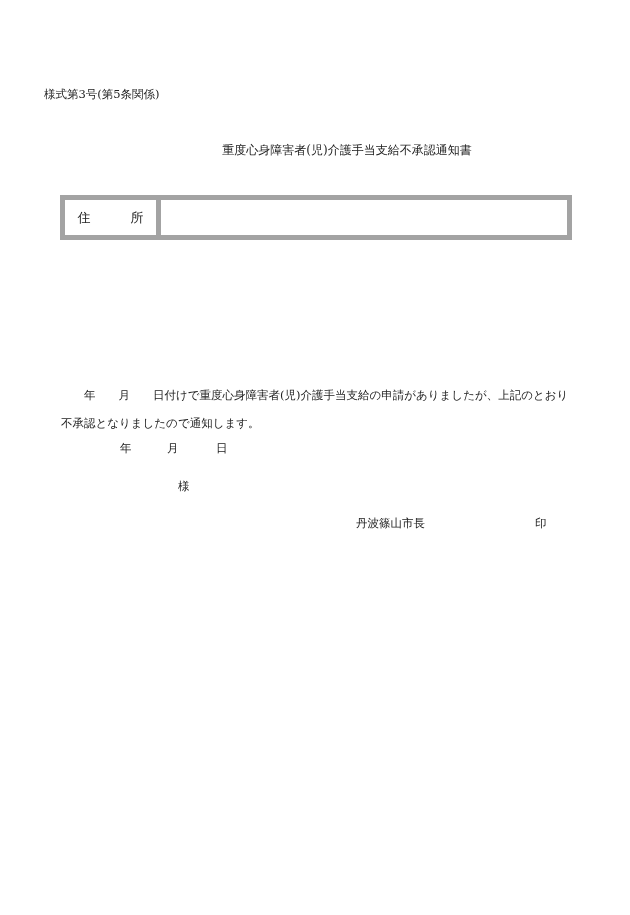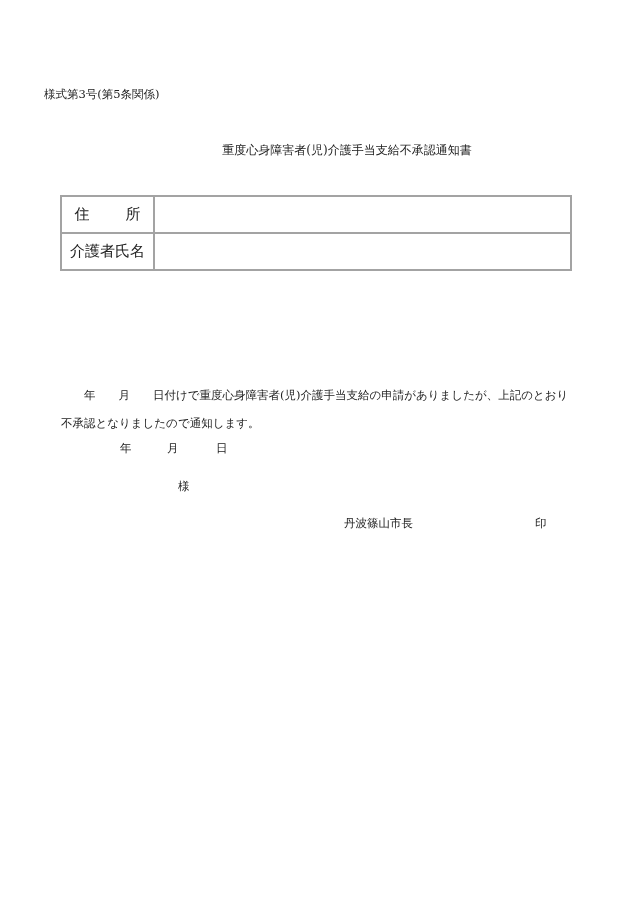--- a/index.html
+++ b/index.html
@@ -8,49 +8,45 @@
       font-family: "DejaVu Serif", "Liberation Serif", serif; color: #222;
       font-size: 11.5px; overflow: hidden;
     }
     .abs { position: absolute; white-space: nowrap; }
     .form-number { left: 44px; top: 87px; }
     .doc-title { left: 0; width: 630px; top: 142px; text-align: center; font-size: 12px; padding-left: 32px; }
     table.info {
       position: absolute; left: 60px; top: 195px; width: 512px;
       border-collapse: collapse; border: 1px solid #555;
     }
-    table.info td { border: 2px solid #a3a3a3; padding: 0; font-size: 15px; margin-left: 44px; }
+    table.info td { border: 5px solid #a3a3a3; padding: 0; font-size: 13px; margin-left: 44px; }
     td.label { width: 91px; text-align: center; }
     td.value { }
     tr.r1 td { height: 35px; }
     tr.r2 td { height: 35px; }
     tr.r3 td { height: 35px; }
     tr.r4 td { height: 56px; }
     .body-text { left: 61px; top: 381px; width: 515px; white-space: normal; line-height: 28px; }
     .date-line { top: 441px; }
     .sama { left: 178px; top: 479px; }
-    .mayor { left: 344px; top: 516px; text-align: right; }
+    .mayor { left: 356px; top: 516px; text-align: right; }
     .seal { left: 535px; top: 516px; }
   </style>
 </head>
 <body>
 
 <div class="abs form-number">様式第3号(第5条関係)</div>
 <div class="abs doc-title">重度心身障害者(児)介護手当支給不承認通知書</div>
 
 <table class="info">
   <tbody>
       <tr class="r1">
     <td class="label">
       <span style="display:inline-block;width:66px;text-align:justify;text-align-last:justify;">住　　所</span>
     </td>
-    <td class="value"></td>
-  </tr>
-  <tr class="r2">
-    <td class="label">介護者氏名</td>
     <td class="value"></td>
   </tr>
 </tbody>
   </table>
 
 <div class="abs body-text">　　年　　月　　日付けで重度心身障害者(児)介護手当支給の申請がありましたが、上記のとおり不承認となりましたので通知します。</div>
 
 <div class="abs date-line" style="left:120px;">年</div>
 <div class="abs date-line" style="left:167px;">月</div>
 <div class="abs date-line" style="left:216px;">日</div>

